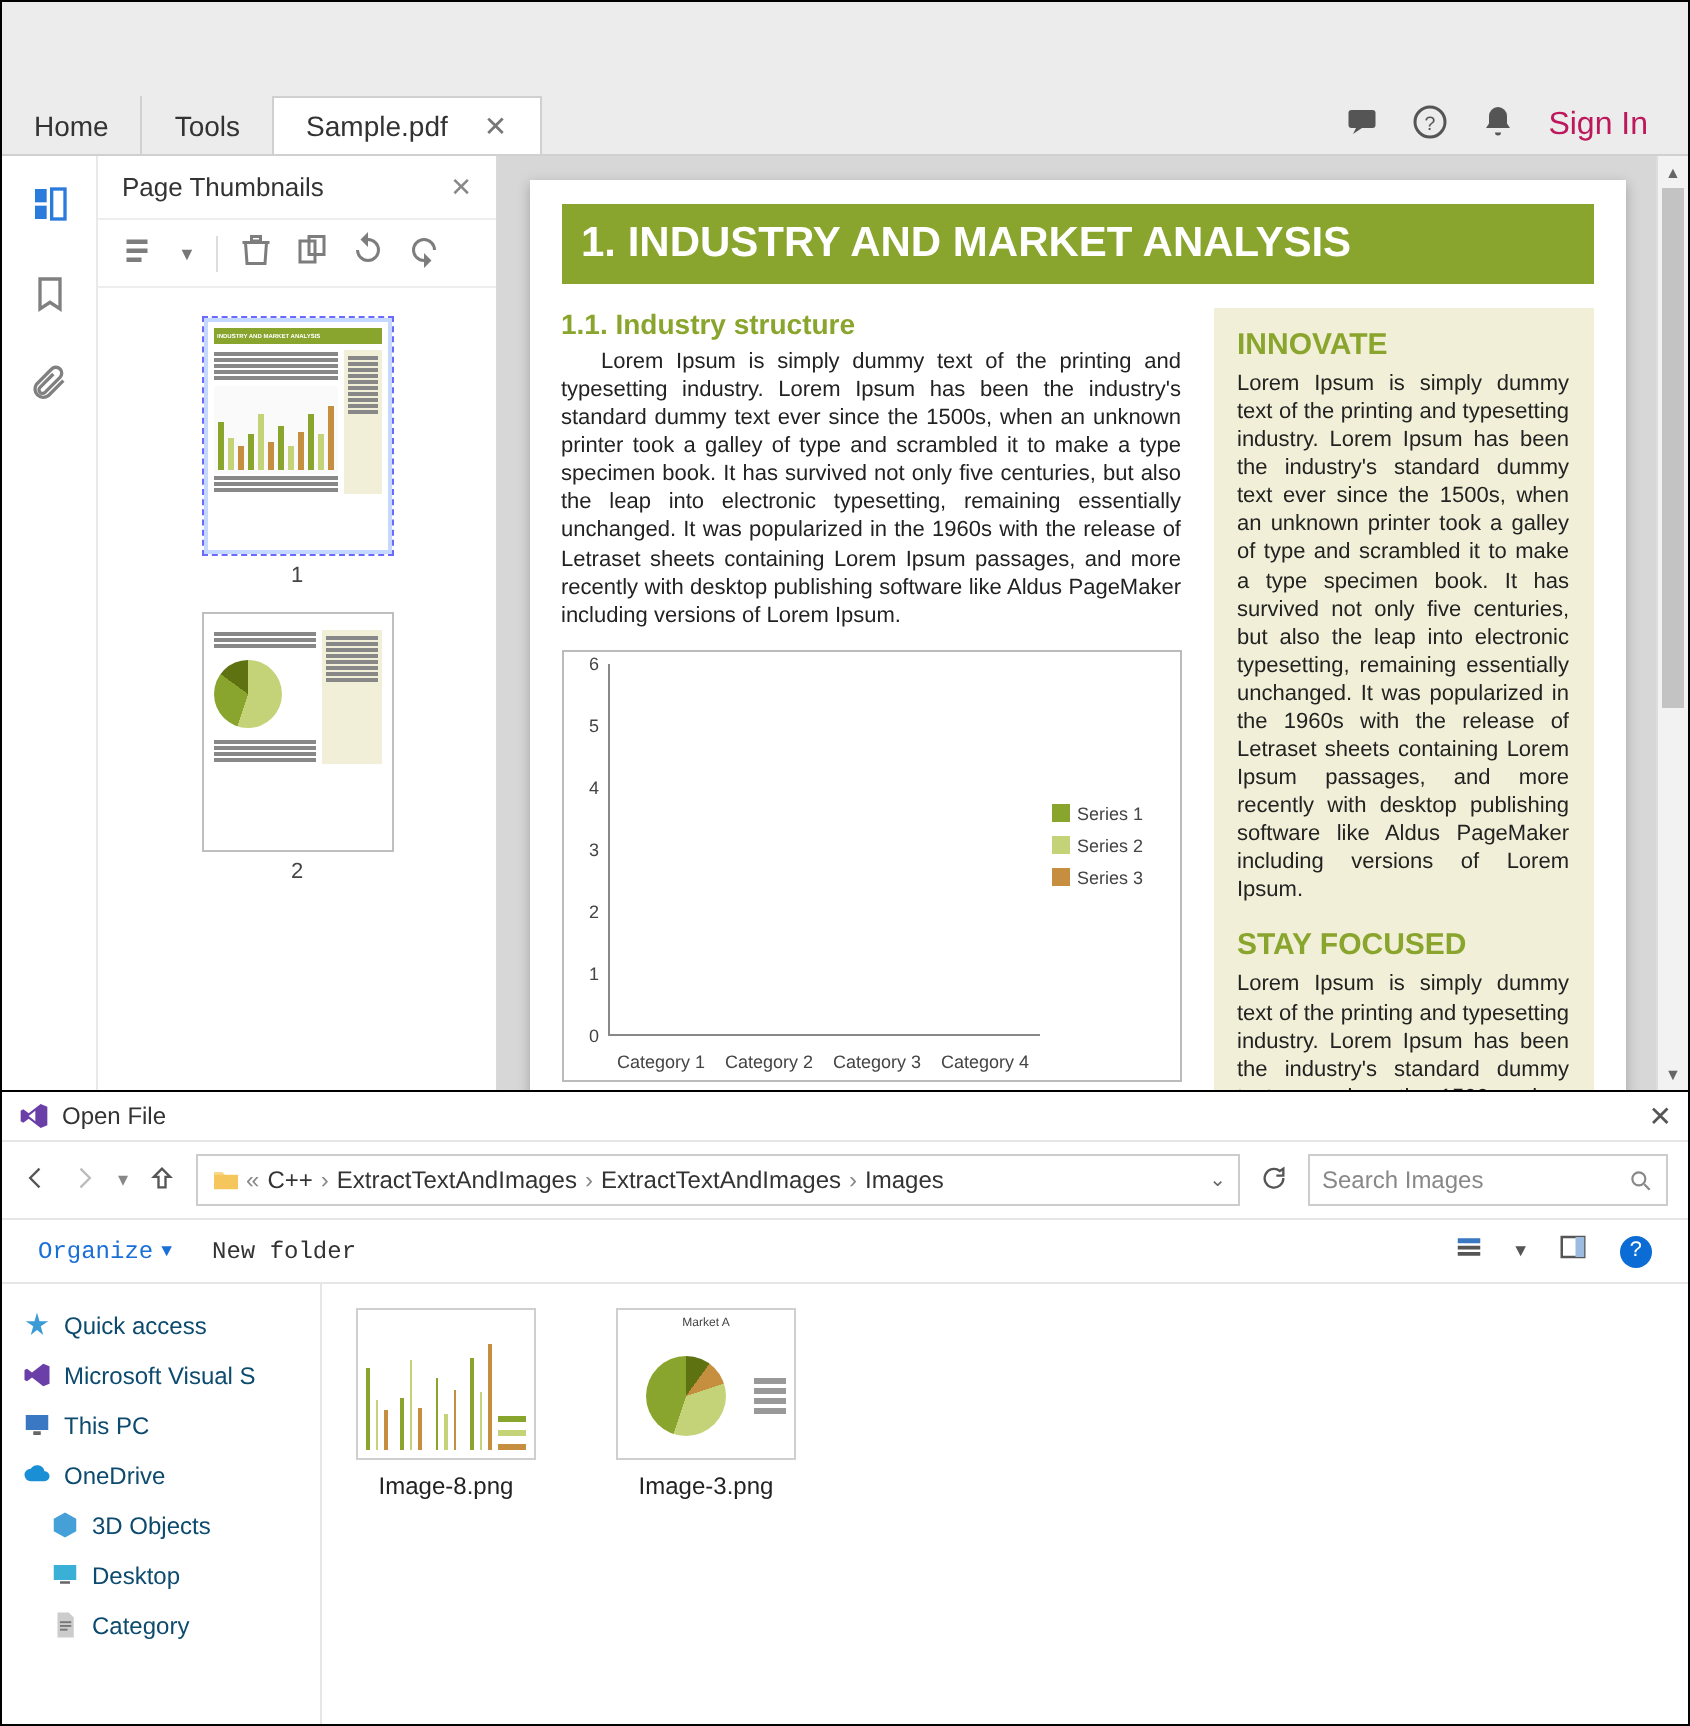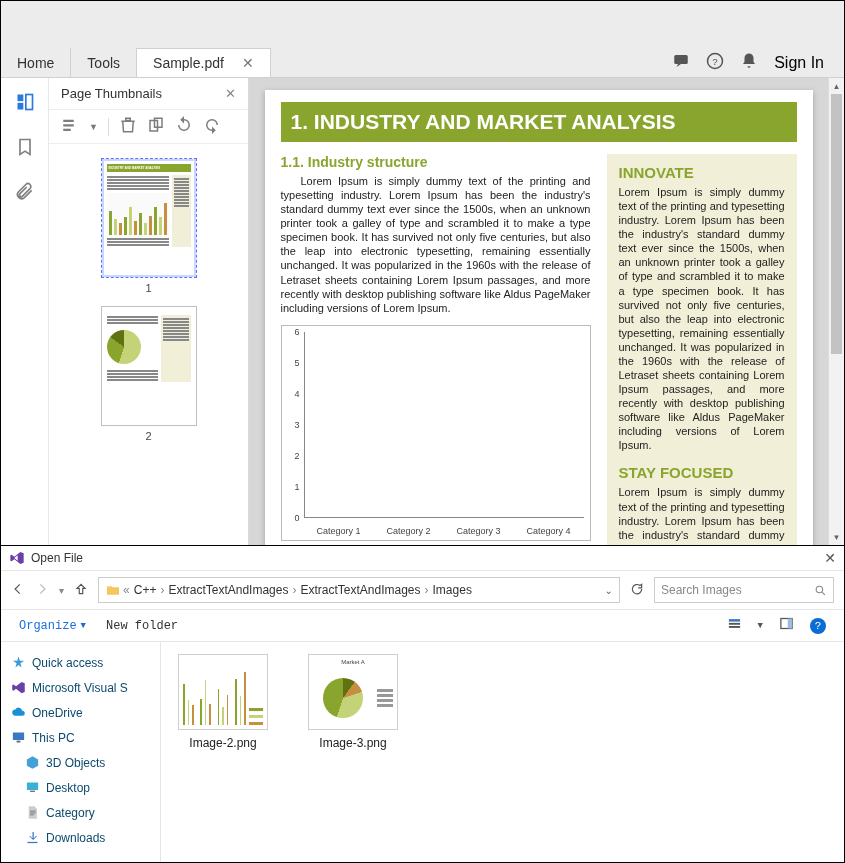--- a/index.html
+++ b/index.html
@@ -7,21 +7,21 @@
 .outer{width:845px;height:863px;border:1px solid #000;display:flex;flex-direction:column;}
 
 
 .pdf-app{height:545px;border-bottom:1px solid #000;display:flex;flex-direction:column;background:#ececec;}
 .pdf-tabs{height:30px;display:flex;align-items:stretch;background:#ececec;border-bottom:1px solid #d0d0d0;margin-top:47px;}
 .pdf-tab{padding:0 16px;display:flex;align-items:center;font-size:14px;color:#333;border-right:1px solid #d0d0d0;}
 .pdf-tab.active{background:#fff;border-top:1px solid #d0d0d0;}
 .tab-close{margin-left:18px;color:#777;}
 .pdf-head-right{margin-left:auto;display:flex;align-items:center;gap:16px;padding-right:20px;color:#555;}
 .pdf-head-right svg{width:18px;height:18px;fill:#555;}
-.sign-in{font-size:16px;color:#000000;}
+.sign-in{font-size:16px;color:#be185d;}
 .pdf-body{flex:1;display:flex;min-height:0;}
 .rail{width:48px;background:#fff;display:flex;flex-direction:column;align-items:center;padding-top:14px;gap:22px;border-right:1px solid #e9e9e9;}
 .rail svg{width:20px;height:20px;fill:#808080;}
 .rail .active svg{fill:#2b7bdc;}
 .thumbs{width:200px;background:#fff;display:flex;flex-direction:column;border-right:1px solid #d9d9d9;}
 .thumbs-head{display:flex;align-items:center;justify-content:space-between;padding:8px 12px;font-size:13px;color:#333;border-bottom:1px solid #eee;}
 .thumbs-head .x{color:#888;}
 .thumbs-tools{display:flex;align-items:center;gap:10px;padding:6px 12px;border-bottom:1px solid #eee;}
 .thumbs-tools svg{width:18px;height:18px;fill:#7d7d7d;}
 .thumbs-tools .sep{width:1px;height:18px;background:#ddd;}
@@ -292,20 +292,34 @@
                         <div class="bar s3" style="height: 83.3333%;"></div>
                       </div>
                     </div>
                   <div class="x-labels" id="x-labels">
                       <div>Category 1</div>
                       <div>Category 2</div>
                       <div>Category 3</div>
                       <div>Category 4</div>
                     </div>
                 </div>
+                <div class="legend" id="chart-legend">
+                    <div class="leg-item">
+                      <div class="leg-sw s1"></div>
+                      <span>Series 1</span>
+                    </div>
+                    <div class="leg-item">
+                      <div class="leg-sw s2"></div>
+                      <span>Series 2</span>
+                    </div>
+                    <div class="leg-item">
+                      <div class="leg-sw s3"></div>
+                      <span>Series 3</span>
+                    </div>
+                  </div>
               </div>
             </div>
             <div class="doc-side">
               <div class="side-title">INNOVATE</div>
               <div class="para">Lorem Ipsum is simply dummy text of the printing and typesetting industry. Lorem Ipsum has been the industry's standard dummy text ever since the 1500s, when an unknown printer took a galley of type and scrambled it to make a type specimen book. It has survived not only five centuries, but also the leap into electronic typesetting, remaining essentially unchanged. It was popularized in the 1960s with the release of Letraset sheets containing Lorem Ipsum passages, and more recently with desktop publishing software like Aldus PageMaker including versions of Lorem Ipsum.</div>
               <div class="side-title" style="margin-top:12px">STAY FOCUSED</div>
               <div class="para">Lorem Ipsum is simply dummy text of the printing and typesetting industry. Lorem Ipsum has been the industry's standard dummy text ever since the 1500s, when an unknown printer took a galley of type and scrambled it to make a type specimen book. It has survived not only five centuries, but also the leap into electronic</div>
             </div>
           </div>
         </div>
@@ -397,30 +411,30 @@
             <span>Quick access</span>
           </div>
         <div class="tree-item">
             <svg viewBox="0 0 24 24">
               <path fill="#6b3fa8" d="M17 3l5 2v14l-5 2-9-7-4 3-2-1V8l2-1 4 3 9-7z"></path>
             </svg>
             <span>Microsoft Visual S</span>
           </div>
         <div class="tree-item">
             <svg viewBox="0 0 24 24">
-              <path fill="#1b8fd6" d="M7 17a5 5 0 010-10 6 6 0 0111 2 4 4 0 010 8H7z"></path>
-            </svg>
-            <span>OneDrive</span>
-          </div>
-        <div class="tree-item">
-            <svg viewBox="0 0 24 24">
               <rect x="3" y="4" width="18" height="12" fill="#3b78c4"></rect>
               <rect x="9" y="17" width="6" height="3" fill="#666"></rect>
             </svg>
             <span>This PC</span>
+          </div>
+        <div class="tree-item">
+            <svg viewBox="0 0 24 24">
+              <path fill="#1b8fd6" d="M7 17a5 5 0 010-10 6 6 0 0111 2 4 4 0 010 8H7z"></path>
+            </svg>
+            <span>OneDrive</span>
           </div>
         <div class="tree-item" style="padding-left:18px">
             <svg viewBox="0 0 24 24">
               <path fill="#45a0d8" d="M12 2l9 5v10l-9 5-9-5V7z"></path>
             </svg>
             <span>3D Objects</span>
           </div>
         <div class="tree-item" style="padding-left:18px">
             <svg viewBox="0 0 24 24">
               <rect x="3" y="4" width="18" height="12" fill="#3bb0d6"></rect>
@@ -429,27 +443,20 @@
             <span>Desktop</span>
           </div>
         <div class="tree-item" style="padding-left:18px">
             <svg viewBox="0 0 24 24">
               <path fill="#ccc" d="M6 2h9l4 4v16H6z"></path>
               <rect x="8" y="9" width="9" height="1.5" fill="#777"></rect>
               <rect x="8" y="12" width="9" height="1.5" fill="#777"></rect>
               <rect x="8" y="15" width="6" height="1.5" fill="#777"></rect>
             </svg>
             <span>Category</span>
-          </div>
-        <div class="tree-item" style="padding-left:18px">
-            <svg viewBox="0 0 24 24">
-              <path fill="#3b78c4" d="M12 3v10l-4-4-1 1 6 6 6-6-1-1-4 4V3z"></path>
-              <rect x="4" y="19" width="16" height="2" fill="#3b78c4"></rect>
-            </svg>
-            <span>Downloads</span>
           </div>
       </div>
 
       <div class="files">
         <div class="file">
           <div class="file-thumb">
             <div class="ft-chart">
               <div class="ft-bar s1" style="height:62%"></div>
                 <div class="ft-bar s2" style="height:38%"></div>
                 <div class="ft-bar s3" style="height:30%"></div>
@@ -465,21 +472,21 @@
               <div class="ft-bar s1" style="height:70%"></div>
                 <div class="ft-bar s2" style="height:44%"></div>
                 <div class="ft-bar s3" style="height:80%"></div>
               <div style="flex:1;display:flex;flex-direction:column;gap:4px;justify-content:flex-start;padding-top:4px;">
                 <div style="width:14px;height:3px;background:#8aa52e"></div>
                 <div style="width:14px;height:3px;background:#c4d278"></div>
                 <div style="width:14px;height:3px;background:#c68f3f"></div>
               </div>
             </div>
           </div>
-          <div class="file-name">Image-2.png</div>
+          <div class="file-name">Image-8.png</div>
         </div>
         <div class="file">
           <div class="file-thumb">
             <div class="ft-title">Market A</div>
             <div class="ft2-wrap">
               <div class="ft-pie"></div>
               <div class="ft-leg">
                   <span></span>
                   <span></span>
                   <span></span>

